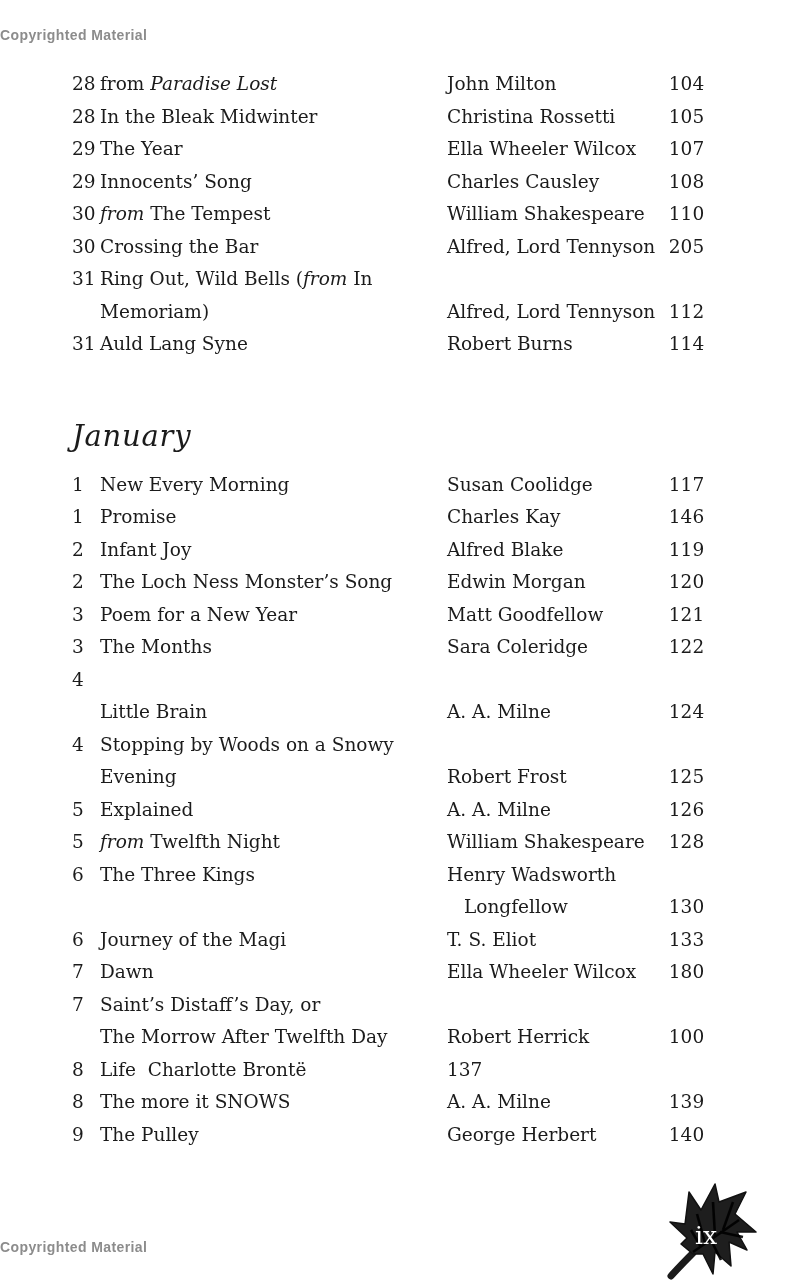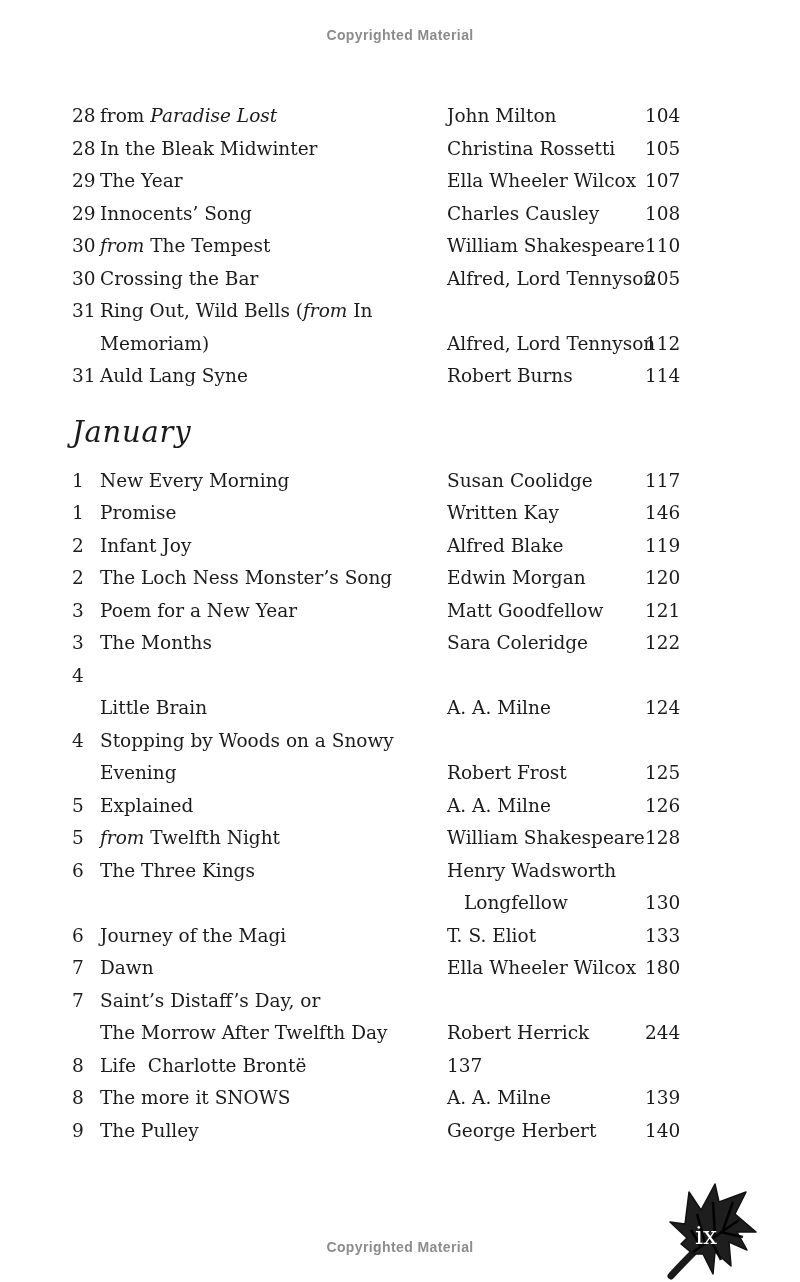--- a/index.html
+++ b/index.html
@@ -2,42 +2,42 @@
 <html><head>
 <meta charset="utf-8">
 <style>
   html,body{margin:0;padding:0}
   body{
     width:800px;height:1282px;position:relative;overflow:hidden;
     background:#ffffff;color:#1b1b1b;
     font-family:"DejaVu Serif", serif;
   }
   .copyright{
-    position:absolute;left:0;right:0;text-align:center;
+    position:absolute;left:0;right:0;text-align:left;
     font-family:"Liberation Sans", sans-serif;font-weight:700;
     font-size:14px;letter-spacing:.4px;color:#8c8c8c;
   }
   .cr-top{top:27px}
   .cr-bottom{top:1239px}
-  .toc{position:absolute;top:100px;left:72px;width:656px}
+  .toc{position:absolute;top:68px;left:72px;width:656px}
   .month{
     font-style:italic;font-weight:500;font-size:29px;line-height:38px;
-    letter-spacing:.8px;margin:20px 0 14px 0;
+    letter-spacing:.8px;margin:56px 0 14px 0;
   }
   .row{
     display:grid;grid-template-columns:28px 347px 198px 1fr;
     font-size:18.5px;line-height:32.5px;
   }
   .num{white-space:pre}
   .title{white-space:pre;overflow:visible}
   .seg{white-space:pre}
   .seg.it{font-style:italic}
   .author{white-space:pre;overflow:visible}
   .author.indent{padding-left:17px}
-  .pg{text-align:left;white-space:pre}
+  .pg{text-align:center;white-space:pre}
   .leaf-wrap{position:absolute;left:663px;top:1180px;width:96px;height:104px}
   .leaf-wrap svg{display:block;width:100%;height:100%}
   .leaf-pagenum{
     font-family:"DejaVu Serif", serif;font-size:25px;fill:#ffffff;
   }
 </style>
 </head>
 <body>
 
 <div class="copyright cr-top">Copyrighted Material</div>
@@ -118,21 +118,21 @@
   <div class="row">
     <span class="num">1</span>
     <span class="title"><span class="seg">New Every Morning</span></span>
     <span class="author">Susan Coolidge</span>
     <span class="pg">117</span>
   </div>
 
   <div class="row">
     <span class="num">1</span>
     <span class="title"><span class="seg">Promise</span></span>
-    <span class="author">Written Kay</span>
+    <span class="author">Charles Kay</span>
     <span class="pg">146</span>
   </div>
 
   <div class="row">
     <span class="num">2</span>
     <span class="title"><span class="seg">Infant Joy</span></span>
     <span class="author">Alfred Blake</span>
     <span class="pg">119</span>
   </div>
 
@@ -230,21 +230,21 @@
     <span class="num">7</span>
     <span class="title"><span class="seg">Saint’s Distaff’s Day, or</span></span>
     <span class="author"></span>
     <span class="pg"></span>
   </div>
 
   <div class="row">
     <span class="num"></span>
     <span class="title"><span class="seg">The Morrow After Twelfth Day</span></span>
     <span class="author">Robert Herrick</span>
-    <span class="pg">244</span>
+    <span class="pg">100</span>
   </div>
 
   <div class="row">
     <span class="num">8</span>
     <span class="title"><span class="seg">Life  Charlotte Brontë</span></span>
     <span class="author">137</span>
     <span class="pg"></span>
   </div>
 
   <div class="row">

